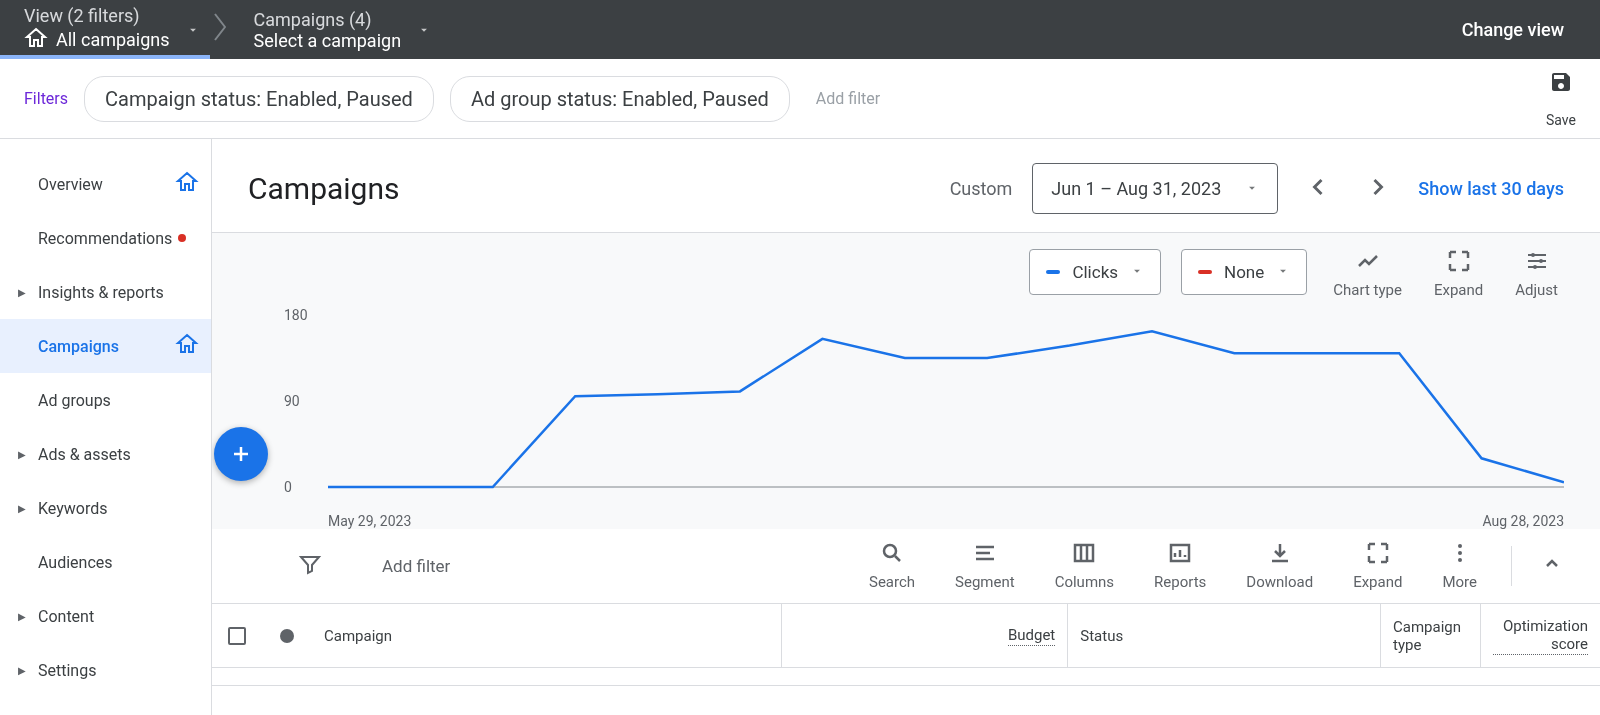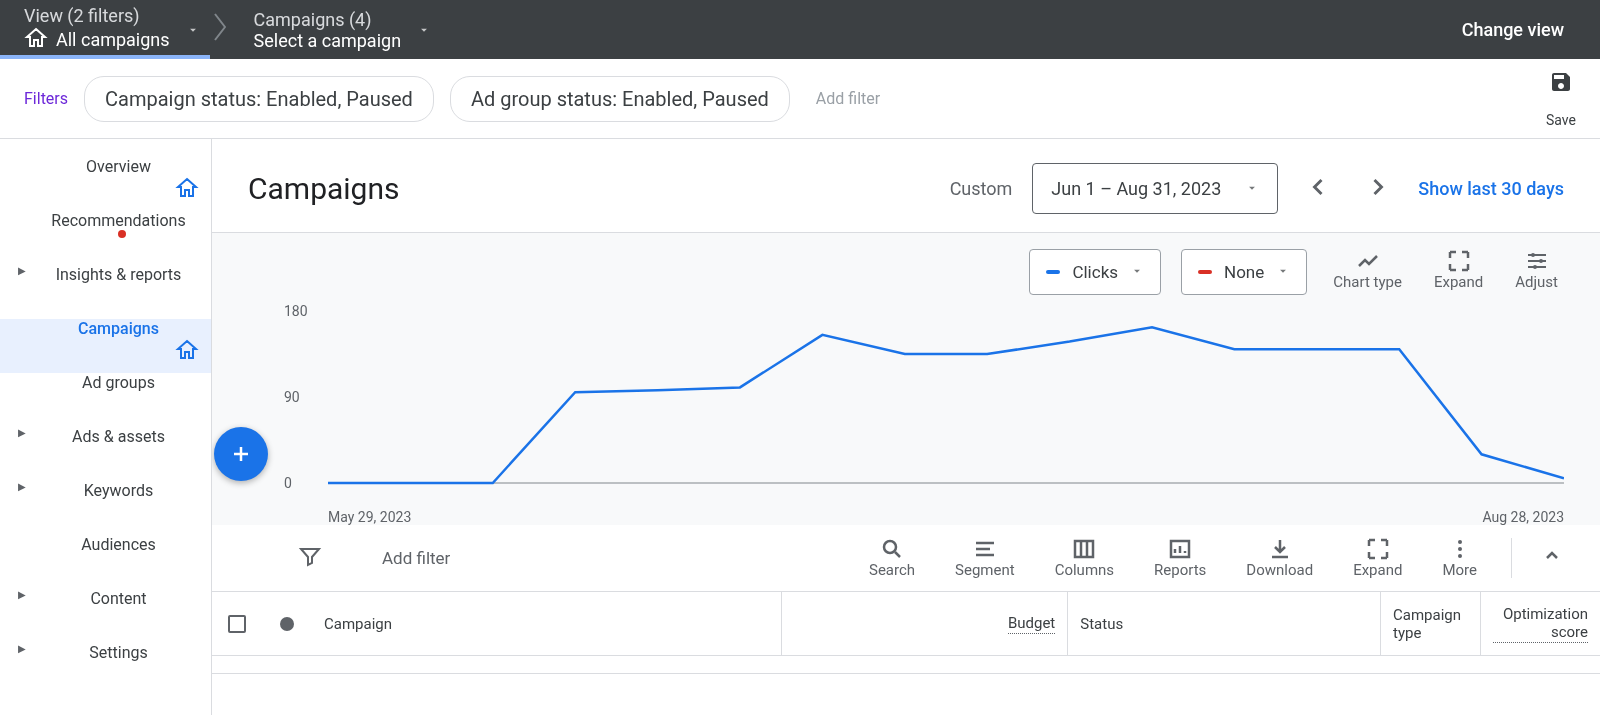--- a/index.html
+++ b/index.html
@@ -19,41 +19,41 @@
 .filtersbar { height: 80px; border-bottom: 1px solid #dadce0; display: flex; align-items: center; padding: 0 24px; gap: 16px; }
 .filtersbar .label { font-size: 16px; color: #6d28d9; }
 .chip { border: 1px solid #dadce0; border-radius: 20px; padding: 10px 20px; font-size: 20px; color: #3c4043; cursor: pointer; }
 .addfilter { font-size: 16px; color: #9aa0a6; cursor: pointer; padding: 10px; }
 .save-group { margin-left: auto; display: flex; flex-direction: column; align-items: center; gap: 18px; cursor: pointer; }
 .save-group .lbl { font-size: 14px; color: #3c4043; }
 
 
 .body { display: flex; height: calc(100% - 139px); }
 .sidebar { width: 212px; border-right: 1px solid #dadce0; padding-top: 18px; overflow: hidden; }
-.navitem { display: flex; align-items: center; height: 54px; padding-left: 38px; padding-right: 12px; font-size: 16px; color: #3c4043; cursor: pointer; position: relative; flex-direction: column; }
+.navitem { display: flex; align-items: center; height: 54px; padding-left: 38px; padding-right: 12px; font-size: 16px; color: #3c4043; cursor: pointer; position: relative; }
 .navitem.active { background: #e8f0fe; color: #1a73e8; font-weight: 500; }
 .navitem .tri { position: absolute; left: 18px; font-size: 10px; color: #5f6368; }
 .navitem .righticon { margin-left: auto; color: #1a73e8; }
 .navitem .dot { width: 8px; height: 8px; background: #d93025; border-radius: 50%; margin-left: 6px; }
 
 .main { flex: 1; position: relative; overflow: hidden; }
 .page-header { display: flex; align-items: center; padding: 24px 36px 18px 36px; border-bottom: 1px solid #dadce0; }
 .page-title { font-size: 30px; font-weight: 400; color: #202124; }
 .header-right { margin-left: auto; display: flex; align-items: center; gap: 20px; }
 .custom-lbl { font-size: 18px; color: #5f6368; }
 .date-select { border: 1px solid #5f6368; border-radius: 4px; padding: 14px 18px; display: flex; align-items: center; gap: 24px; font-size: 18px; color: #3c4043; cursor: pointer; }
 .navchev { color: #5f6368; cursor: pointer; padding: 6px; }
 .link { color: #1a73e8; font-size: 18px; font-weight: 500; cursor: pointer; }
 
 
 .chart-zone { position: relative; padding: 0 36px 0 36px; background: #f8f9fa; }
 .chart-controls { display: flex; justify-content: flex-end; gap: 20px; padding: 16px 0 10px 0; align-items: flex-start; }
 .metric-btn { border: 1px solid #9aa0a6; border-radius: 4px; padding: 12px 16px; display: flex; align-items: center; gap: 12px; background: #fff; cursor: pointer; font-size: 17px; color: #3c4043; }
 .swatch { width: 14px; height: 4px; border-radius: 2px; display: inline-block; }
-.ctrl-vert { display: flex; flex-direction: column; align-items: center; gap: 0; cursor: pointer; color: #5f6368; padding: 0 6px; }
+.ctrl-vert { display: flex; flex-direction: column; align-items: center; gap: 8px; cursor: pointer; color: #5f6368; padding: 0 6px; }
 .ctrl-vert .lbl { font-size: 15px; }
 .chart-canvas { position: relative; height: 220px; }
 .ylabel { position: absolute; left: 36px; font-size: 14px; color: #5f6368; transform: translateY(-50%); }
 .xlabel { position: absolute; bottom: 0; font-size: 14px; color: #5f6368; }
 svg.plot { position: absolute; left: 80px; right: 0; top: 0; bottom: 24px; width: calc(100% - 80px); height: 196px; }
 
 
 .fab { position: absolute; left: 2px; top: 288px; width: 54px; height: 54px; border-radius: 50%; background: #1a73e8; color: #fff; display: flex; align-items: center; justify-content: center; font-size: 32px; cursor: pointer; box-shadow: 0 2px 6px rgba(0,0,0,0.3); z-index: 5; }
 
 

